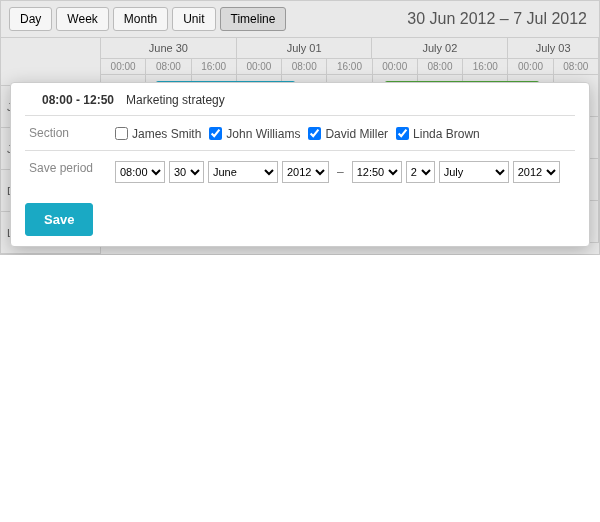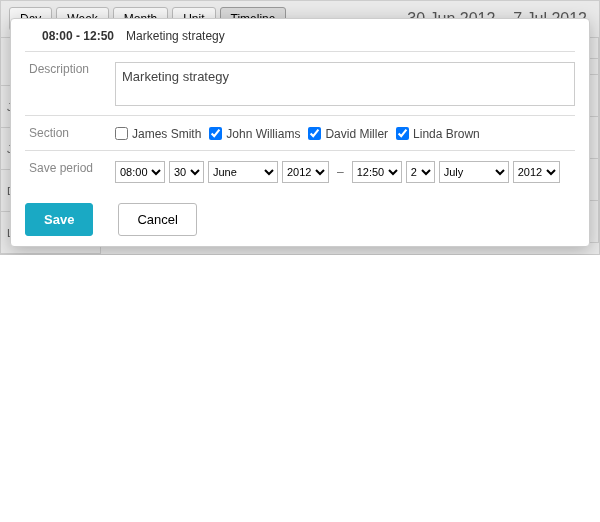--- a/index.html
+++ b/index.html
@@ -183,21 +183,21 @@
   .time-row select {
     border: 1px solid #bbb;
     background: #fff;
     font-size: 11px;
     height: 22px;
   }
   .dash { margin: 0 4px; color: #666; }
   .editor-actions {
     display: flex;
     align-items: flex-end;
-    gap: 25px;
+    gap: 8px;
     margin-top: 14px;
   }
   .btn {
     border: 1px solid #bbb;
     background: #fff;
     padding: 8px 18px;
     border-radius: 3px;
     font-size: 13px;
     cursor: pointer;
   }
@@ -330,26 +330,20 @@
   </div>
 </div>
 
 <div class="editor">
   <div class="editor-title">
     <span class="time">08:00 - 12:50</span>
     <span>Marketing strategy</span>
   </div>
   <table>
     <tbody>
-          <tr class="sep">
-      <td class="label">Description</td>
-      <td class="field">
-        <textarea class="desc" style="">Marketing strategy</textarea>
-      </td>
-    </tr>
     <tr class="sep">
       <td class="label">Section</td>
       <td class="field chk-group" id="sections"><label>
                 <input type="checkbox" style="">
                 <span>James Smith</span>
               </label><label>
                 <input type="checkbox" checked="" style="">
                 <span>John Williams</span>
               </label><label>
                 <input type="checkbox" checked="" style="">
@@ -372,16 +366,15 @@
           <select><option>2</option></select>
           <select style="min-width:70px"><option>July</option></select>
           <select><option>2012</option></select>
         </div>
       </td>
     </tr>
   </tbody>
       </table>
   <div class="editor-actions">
     <button class="btn btn-primary">Save</button>
-    <button class="btn">Cancel</button>
   </div>
 </div>
 </div>
 
 </body></html>

